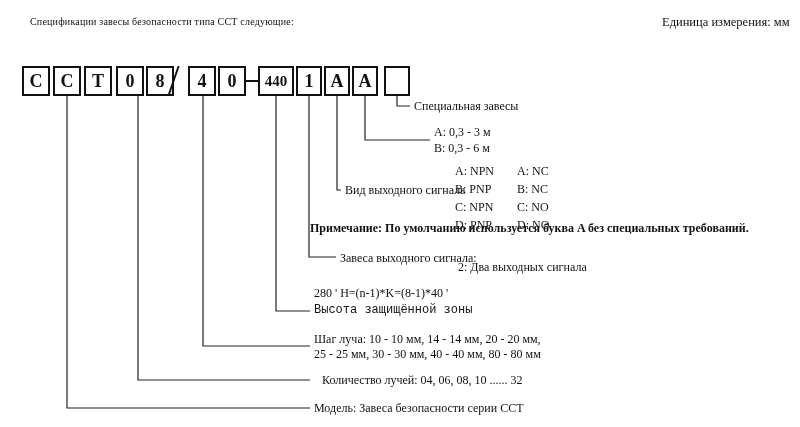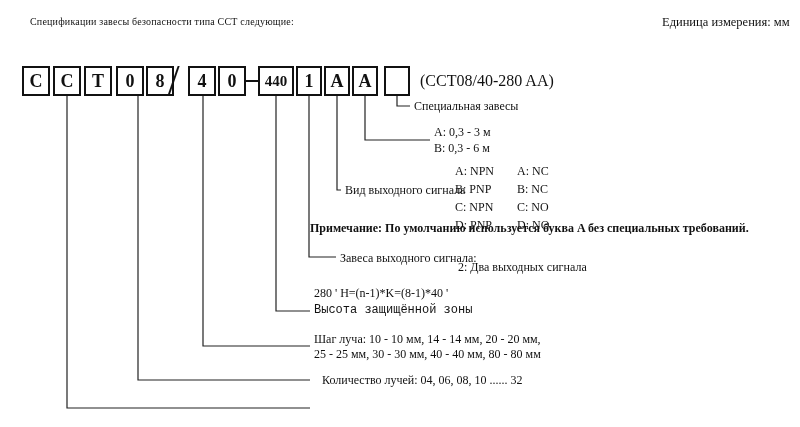--- a/index.html
+++ b/index.html
@@ -92,21 +92,20 @@
   <div class="box" style="left:146px; width:28px;">8</div>
   <div class="abs slash">/</div>
   <div class="box" style="left:188px; width:28px;">4</div>
   <div class="box" style="left:218px; width:28px;">0</div>
   <div class="abs dash"></div>
   <div class="box wide" style="left:258px; width:36px;">440</div>
   <div class="box" style="left:296px; width:26px;">1</div>
   <div class="box" style="left:324px; width:26px;">A</div>
   <div class="box" style="left:352px; width:26px;">A</div>
   <div class="box" style="left:384px; width:26px;"></div>
-  <div class="abs full-code">(CCT08/40-280 AA)</div>
 
   <div class="abs lbl" style="left:414px; top:99px;">Специальная завесы</div>
 
   <div class="abs lbl" style="left:434px; top:125px;">A: 0,3 - 3 м</div>
   <div class="abs lbl" style="left:434px; top:141px;">B: 0,3 - 6 м</div>
 
   <div class="abs lbl" style="left:345px; top:183px;">Вид выходного сигнала</div>
   <div class="abs lbl sig-table" style="left:455px; top:164px;">
     <span>A: NPN</span>
     <span>A: NC</span>
@@ -124,14 +123,15 @@
   <div class="abs lbl" style="left:458px; top:260px;">2: Два выходных сигнала</div>
 
   <div class="abs lbl" style="left:314px; top:286px;">280  ' H=(n-1)*K=(8-1)*40 '</div>
   <div class="abs lbl" style="left:314px; top:303px;font-family:Liberation Mono, monospace;">Высота защищённой зоны</div>
 
   <div class="abs lbl" style="left:314px; top:332px;">Шаг луча: 10 - 10 мм, 14 - 14 мм, 20 - 20 мм,</div>
   <div class="abs lbl" style="left:314px; top:347px;">25 - 25 мм, 30 - 30 мм, 40 - 40 мм, 80 - 80 мм</div>
 
   <div class="abs lbl" style="left:322px; top:373px;">Количество лучей: 04, 06, 08, 10 ...... 32</div>
 
+  <div class="abs lbl" style="left:314px; top:401px;">Модель: Завеса безопасности серии ССТ</div>
 
 </div>
 
 </body></html>

